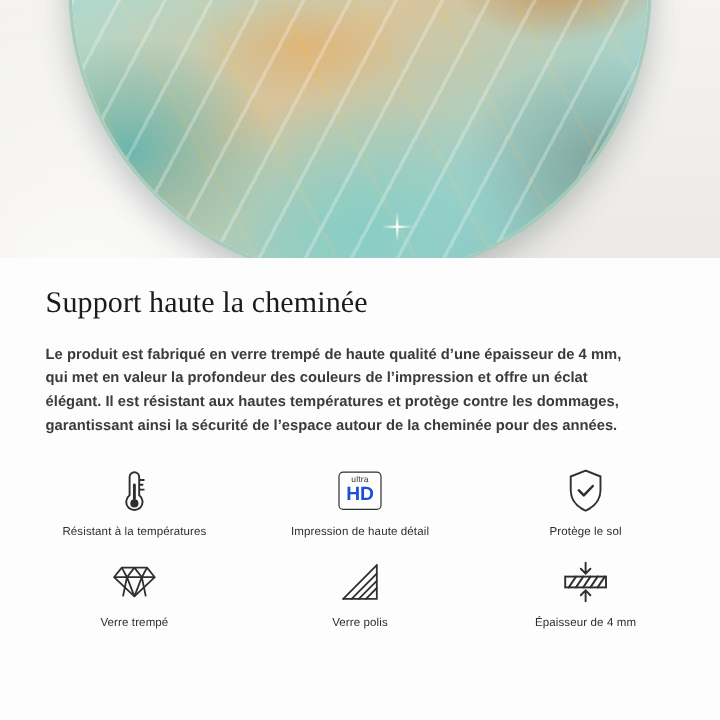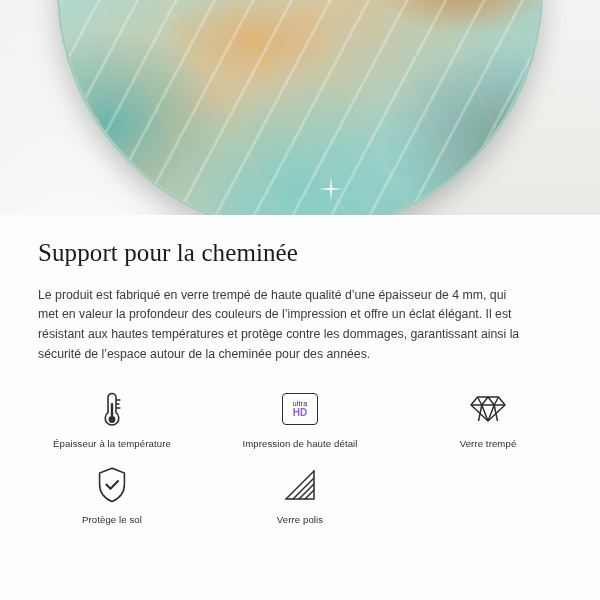--- a/index.html
+++ b/index.html
@@ -106,20 +106,21 @@
     letter-spacing: .1px;
     margin: 0 0 16px 0;
   }
   .headline .line2 { display: block; }
   .body-text {
     font-size: 12.3px;
     line-height: 1.62;
     color: #3b3b3b;
     margin: 0;
     max-width: 492px;
+    font-weight: bold;
   }
 
   
   .features {
     margin-top: 22px;
     padding: 0 18px;
     display: grid;
     grid-template-columns: repeat(3, 1fr);
     row-gap: 14px;
   }
@@ -153,100 +154,111 @@
     align-items: center;
     justify-content: center;
     line-height: 1;
   }
   .hd-badge .ultra {
     font-size: 7px;
     letter-spacing: .2px;
     color: #2f2f2f;
   }
   .hd-badge .hd {
-    font-size: 10px;
+    font-size: 16px;
     font-weight: bold;
-    color: #8b5cf6;
+    color: #1d4ed8;
     margin-top: 1px;
   }
 </style>
 </head>
 <body>
 
 <div class="page">
 
   <div class="hero">
     <div class="hero-bg"></div>
     <div class="plate">
       <div class="plate-art"></div>
       <div class="plate-veins"></div>
       <div class="plate-gloss"></div>
     </div>
     <div class="sparkle"></div>
   </div>
 
   <div class="content">
     <h1 class="headline">
-      <span>Support pour la cheminée</span>
+      <span>Support haute la cheminée</span>
     </h1>
     <p class="body-text">Le produit est fabriqué en verre trempé de haute qualité d’une épaisseur de 4 mm, qui met en valeur la profondeur des couleurs de l’impression et offre un éclat élégant. Il est résistant aux hautes températures et protège contre les dommages, garantissant ainsi la sécurité de l’espace autour de la cheminée pour des années.</p>
   </div>
 
   <div class="features">
 
     <div class="feature">
       <div class="feature-icon">
         <svg width="26" height="40" viewBox="0 0 26 40" fill="none" stroke="#2f2f2f" stroke-width="1.6">
           <path d="M13 4.5a4 4 0 0 0-4 4v15.2a6.8 6.8 0 1 0 8 0V8.5a4 4 0 0 0-4-4z"></path>
           <circle cx="13" cy="30.5" r="3.4" fill="#2f2f2f" stroke="none"></circle>
           <rect x="11.8" y="14" width="2.4" height="14" rx="1.2" fill="#2f2f2f" stroke="none"></rect>
           <line x1="17.4" y1="11" x2="21.4" y2="11"></line>
           <line x1="17.4" y1="15" x2="20.4" y2="15"></line>
           <line x1="17.4" y1="19" x2="21.4" y2="19"></line>
         </svg>
       </div>
-      <div class="feature-label">Épaisseur à la température</div>
+      <div class="feature-label">Résistant à la températures</div>
     </div>
 
     <div class="feature">
       <div class="feature-icon">
         <div class="hd-badge">
           <span class="ultra">ultra</span>
           <span class="hd">HD</span>
         </div>
       </div>
       <div class="feature-label">Impression de haute détail</div>
     </div>
 
     <div class="feature">
       <div class="feature-icon">
+        <svg width="34" height="40" viewBox="0 0 34 40" fill="none" stroke="#2f2f2f" stroke-width="1.6">
+          <path d="M17 3.2 4.6 8.1v11.3c0 8.1 5.3 14 12.4 17.2 7.1-3.2 12.4-9.1 12.4-17.2V8.1L17 3.2z"></path>
+          <path d="M11.4 19.6l4.1 4.2 7.5-7.8" stroke-width="2.1" stroke-linecap="round" stroke-linejoin="round"></path>
+        </svg>
+      </div>
+      <div class="feature-label">Protège le sol</div>
+    </div>
+
+    <div class="feature">
+      <div class="feature-icon">
         <svg width="38" height="34" viewBox="0 0 38 34" fill="none" stroke="#2f2f2f" stroke-width="1.5" stroke-linejoin="round">
           <path d="M8.5 5h21l6.5 8-17 16L2 13l6.5-8z"></path>
           <path d="M2 13h34M8.5 5l4.3 8-3.3 16M29.5 5l-4.3 8 3.3 16M12.8 13 19 5l6.2 8M19 29l6.2-16M19 29l-6.2-16"></path>
         </svg>
       </div>
       <div class="feature-label">Verre trempé</div>
-    </div>
-
-    <div class="feature">
-      <div class="feature-icon">
-        <svg width="34" height="40" viewBox="0 0 34 40" fill="none" stroke="#2f2f2f" stroke-width="1.6">
-          <path d="M17 3.2 4.6 8.1v11.3c0 8.1 5.3 14 12.4 17.2 7.1-3.2 12.4-9.1 12.4-17.2V8.1L17 3.2z"></path>
-          <path d="M11.4 19.6l4.1 4.2 7.5-7.8" stroke-width="2.1" stroke-linecap="round" stroke-linejoin="round"></path>
-        </svg>
-      </div>
-      <div class="feature-label">Protège le sol</div>
     </div>
 
     <div class="feature">
       <div class="feature-icon">
         <svg width="34" height="34" viewBox="0 0 34 34" fill="none" stroke="#2f2f2f" stroke-width="1.5" stroke-linecap="round">
           <path d="M3 31 31 3"></path>
           <path d="M3 31h28V3"></path>
           <path d="M10 31 31 10M16 31 31 16M22 31 31 22"></path>
         </svg>
       </div>
       <div class="feature-label">Verre polis</div>
     </div>
 
+    <div class="feature">
+      <div class="feature-icon">
+        <svg width="42" height="38" viewBox="0 0 42 38" fill="none" stroke="#2f2f2f" stroke-width="1.6" stroke-linecap="round">
+          <path d="M21 3v8M17 8l4 4 4-4"></path>
+          <path d="M21 35v-8M17 30l4-4 4 4"></path>
+          <rect x="4" y="14.5" width="34" height="9"></rect>
+          <path d="M7 23.5 13 14.5M13 23.5 19 14.5M19 23.5 25 14.5M25 23.5 31 14.5M31 23.5 37 14.5"></path>
+        </svg>
+      </div>
+      <div class="feature-label">Épaisseur de 4 mm</div>
+    </div>
 
   </div>
 </div>
 
 </body></html>

